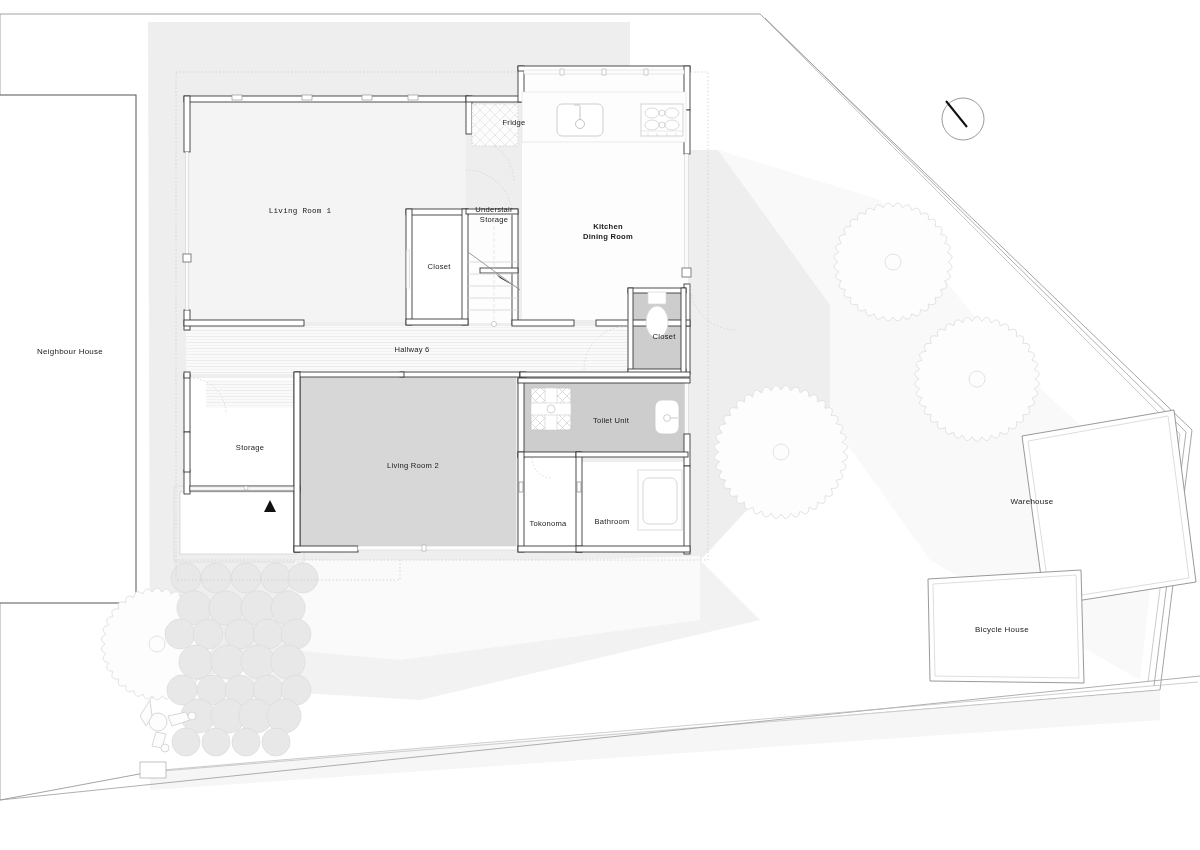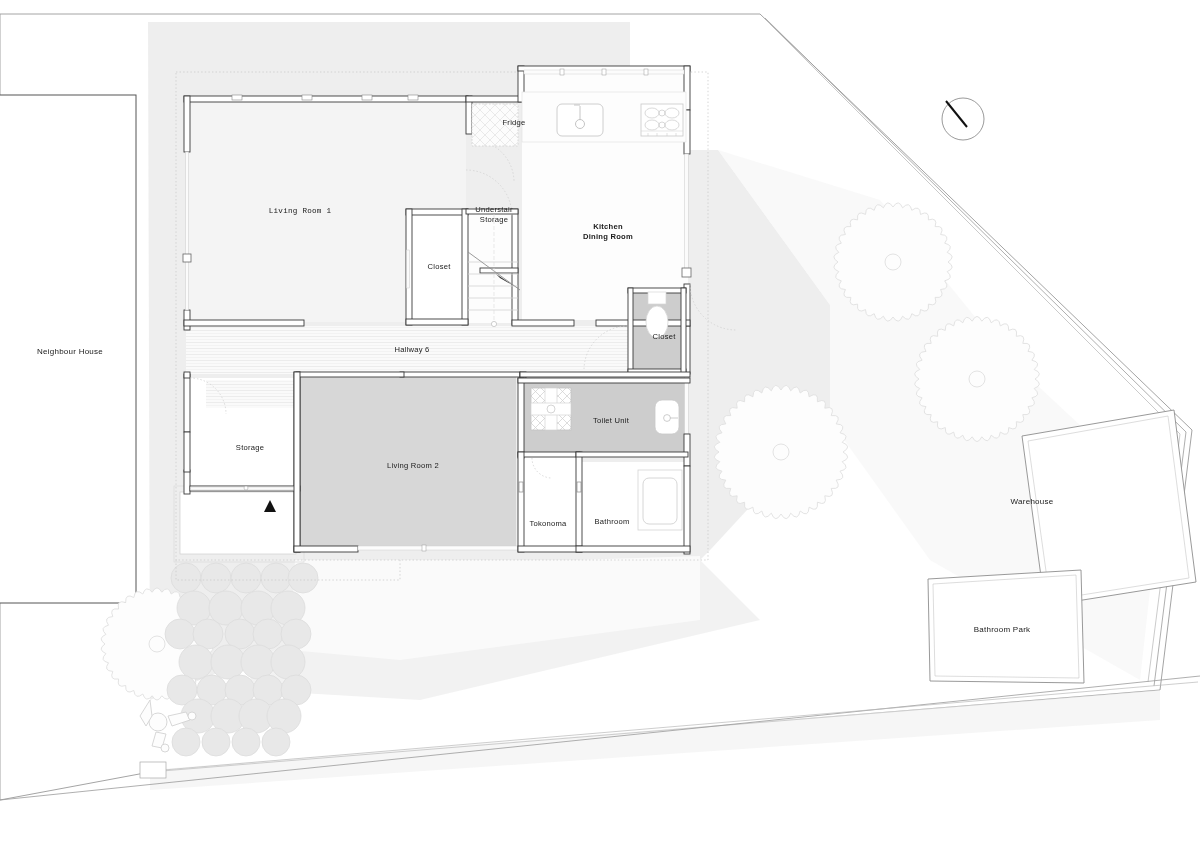--- a/index.html
+++ b/index.html
@@ -364,16 +364,16 @@
 Storage</div>
       <div class="lbl" style="left: 412px; top: 350px;">Hallway 6</div>
       <div class="lbl" style="left: 664px; top: 337px;">Closet</div>
       <div class="lbl" style="left: 250px; top: 448px;">Storage</div>
       <div class="lbl" style="left: 413px; top: 466px;">Living Room 2</div>
       <div class="lbl" style="left: 611px; top: 421px;">Toilet Unit</div>
       <div class="lbl" style="left: 548px; top: 490px; margin-top: 34px;">Tokonoma</div>
       <div class="lbl" style="left: 612px; top: 522px;">Bathroom</div>
       <div class="lbl big" style="left: 70px; top: 352px;">Neighbour House</div>
       <div class="lbl big" style="left: 1032px; top: 502px;">Warehouse</div>
-      <div class="lbl big" style="left: 1002px; top: 630px;">Bathroom Park</div>
+      <div class="lbl big" style="left: 1002px; top: 630px;">Bicycle House</div>
     </div>
 
 </div>
 
 </body></html>

